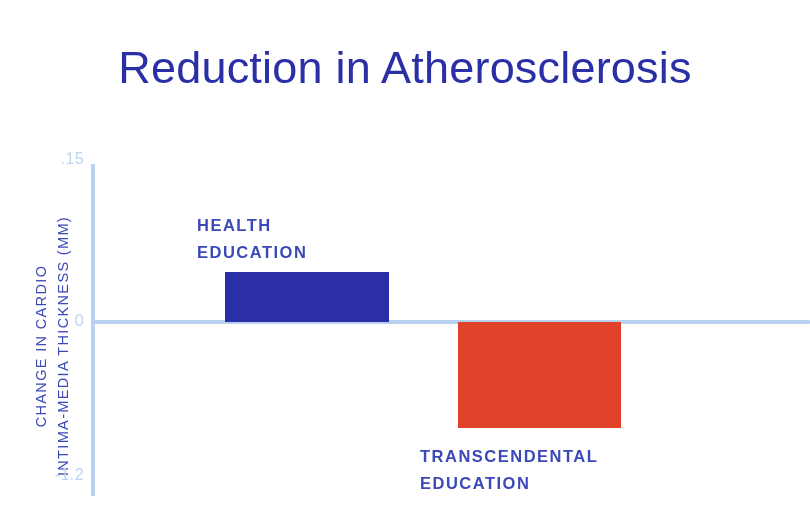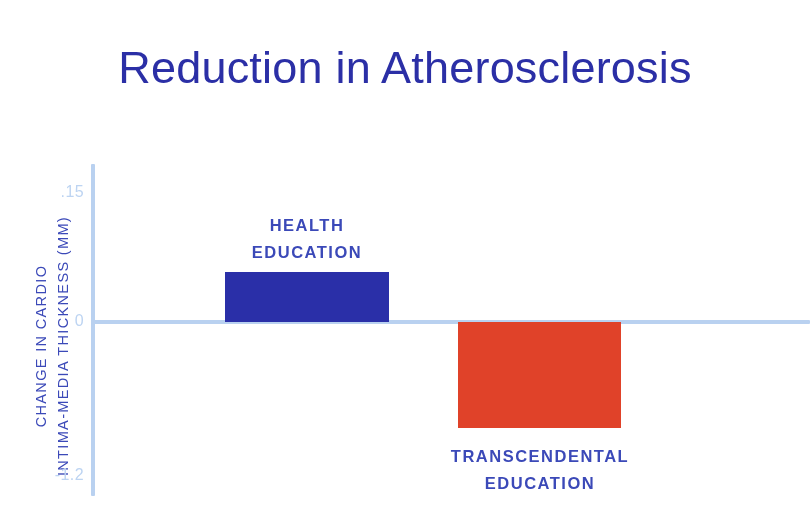--- a/index.html
+++ b/index.html
@@ -78,21 +78,21 @@
   .y-tick-label {
     position: absolute;
     right: 0;
     width: 44px;
     text-align: right;
     font-size: 16px;
     font-weight: 400;
     letter-spacing: 0.4px;
     color: #bdd4f2;
   }
-  #tick-top   { top: 183px; }
+  #tick-top   { top: 150px; }
   #tick-zero  { top: 312px; }
   #tick-bottom{ top: 466px; }
   .y-tick-wrap {
     position: absolute;
     left: 34px;
     top: 0;
     width: 50px;
     height: 526px;
   }
 
@@ -111,21 +111,21 @@
     left: 458px;
     top: 322px;
     width: 163px;
     height: 106px;
     background: #e04229;
   }
 
   
   .bar-label {
     position: absolute;
-    text-align: center;
+    text-align: left;
     font-size: 16.5px;
     font-weight: 700;
     letter-spacing: 1.5px;
     color: #3b49b8;
     line-height: 1.62;
     white-space: pre-line;
   }
   #label-health-education {
     left: 197px;
     top: 212px;

